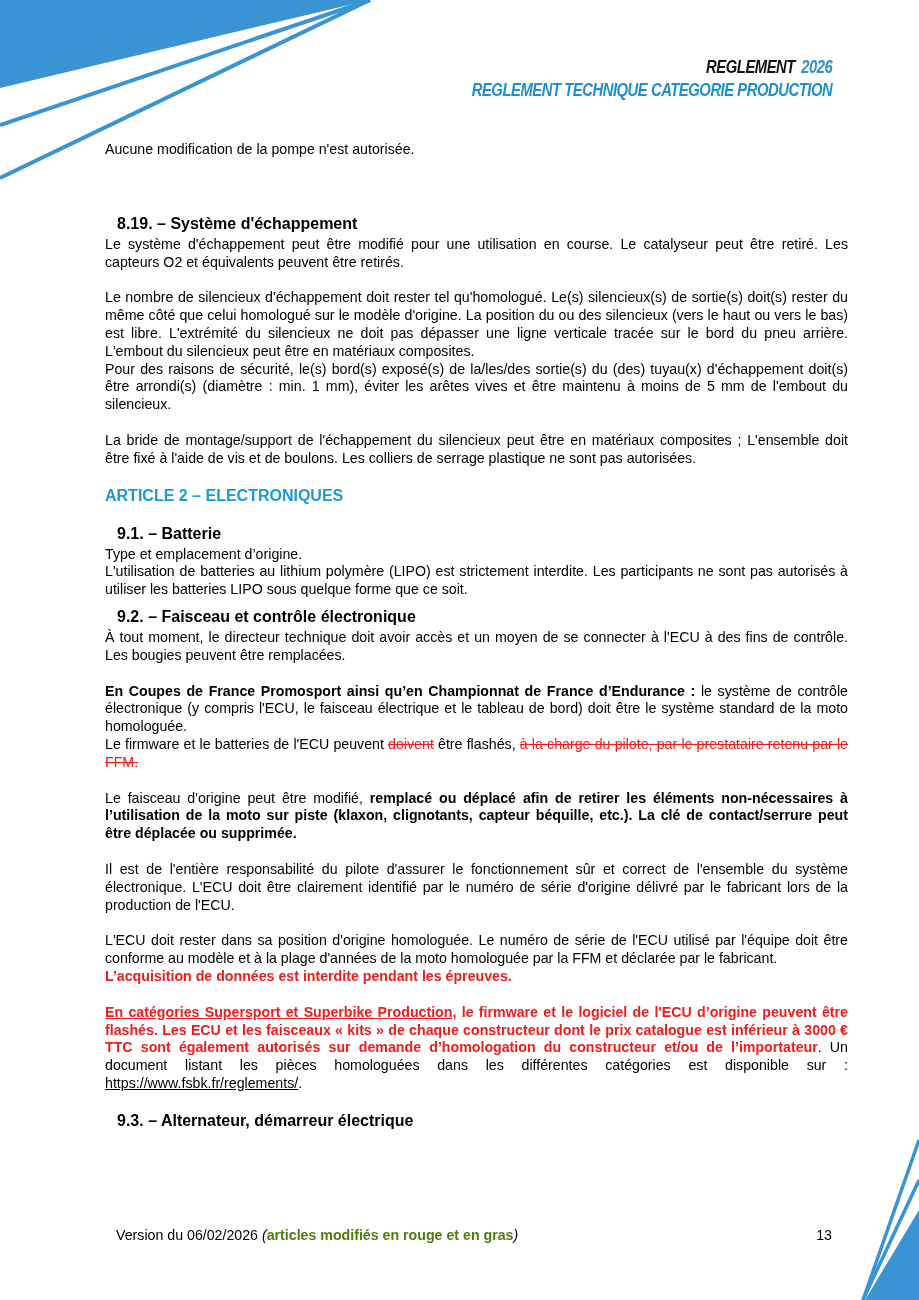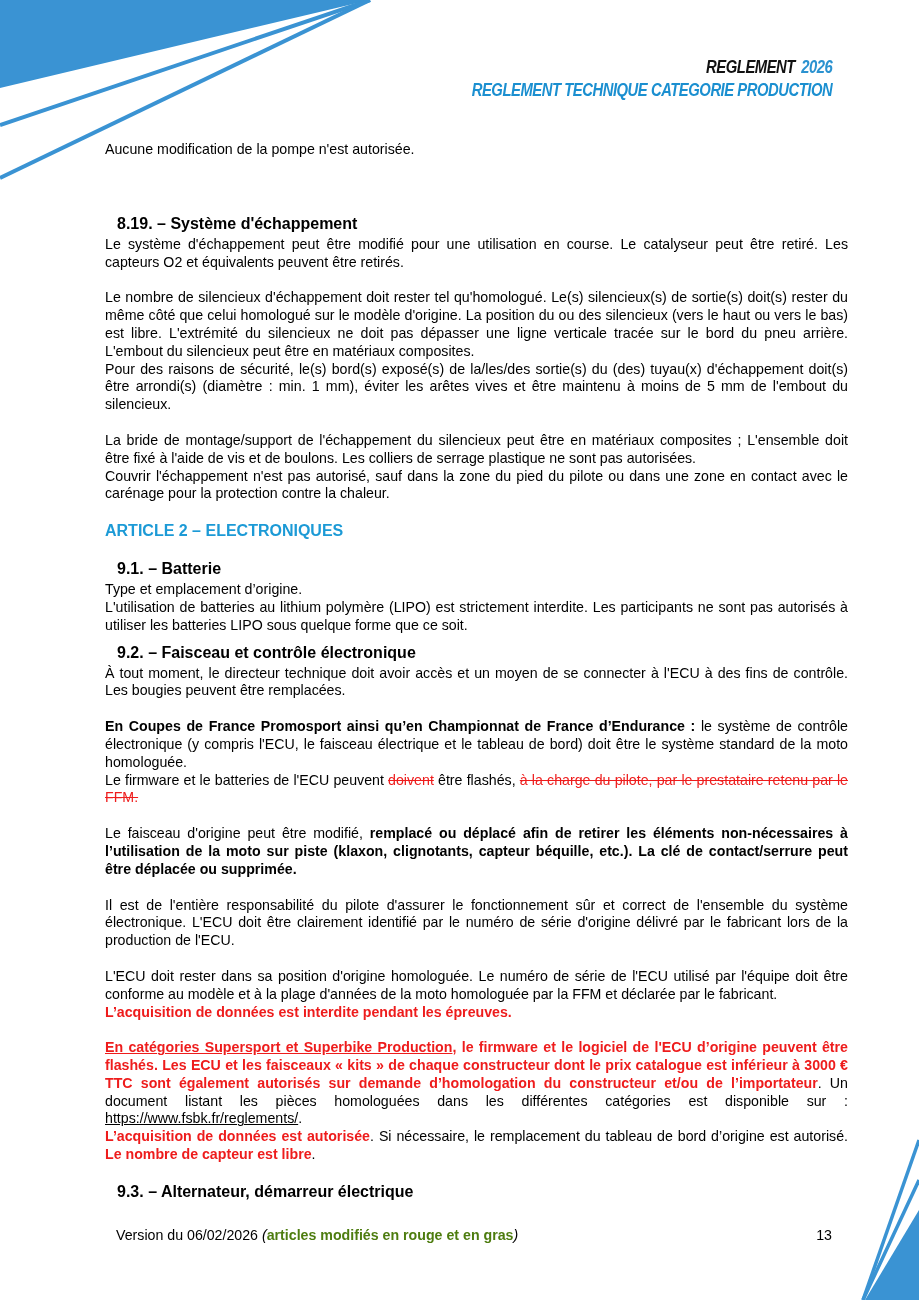--- a/index.html
+++ b/index.html
@@ -56,21 +56,20 @@
   <p>Aucune modification de la pompe n'est autorisée.</p>
   <div style="height:55px"></div>
 
   <h2>8.19. – Système d'échappement</h2>
   <p>Le système d'échappement peut être modifié pour une utilisation en course. Le catalyseur peut être retiré. Les capteurs O2 et équivalents peuvent être retirés.</p>
   <div class="gap"></div>
   <p>Le nombre de silencieux d'échappement doit rester tel qu'homologué. Le(s) silencieux(s) de sortie(s) doit(s) rester du même côté que celui homologué sur le modèle d'origine. La position du ou des silencieux (vers le haut ou vers le bas) est libre. L'extrémité du silencieux ne doit pas dépasser une ligne verticale tracée sur le bord du pneu arrière. L'embout du silencieux peut être en matériaux composites.</p>
   <p>Pour des raisons de sécurité, le(s) bord(s) exposé(s) de la/les/des sortie(s) du (des) tuyau(x) d'échappement doit(s) être arrondi(s) (diamètre : min. 1 mm), éviter les arêtes vives et être maintenu à moins de 5 mm de l'embout du silencieux.</p>
   <div class="gap"></div>
   <p>La bride de montage/support de l'échappement du silencieux peut être en matériaux composites ; L'ensemble doit être fixé à l'aide de vis et de boulons. Les colliers de serrage plastique ne sont pas autorisées.</p>
-  <p>Couvrir l'échappement n'est pas autorisé, sauf dans la zone du pied du pilote ou dans une zone en contact avec le carénage pour la protection contre la chaleur.</p>
   <div class="gap"></div>
 
   <h1 class="article">ARTICLE 2 – ELECTRONIQUES</h1>
   <div class="gap"></div>
 
   <h2>9.1. – Batterie</h2>
   <p>Type et emplacement d’origine.</p>
   <p>L'utilisation de batteries au lithium polymère (LIPO) est strictement interdite. Les participants ne sont pas autorisés à utiliser les batteries LIPO sous quelque forme que ce soit.</p>
   <div class="gap-sm"></div>
 
@@ -81,21 +80,20 @@
   <p><span>Le firmware et le batteries de l'ECU peuvent </span><span class="strike">doivent</span><span> être flashés, </span><span class="strike">à la charge du pilote, par le prestataire retenu par le FFM.</span></p>
   <div class="gap"></div>
   <p><span>Le faisceau d'origine peut être modifié, </span><span class="b">remplacé ou déplacé afin de retirer les éléments non-nécessaires à l’utilisation de la moto sur piste (klaxon, clignotants, capteur béquille, etc.). La clé de contact/serrure peut être déplacée ou supprimée.</span></p>
   <div class="gap"></div>
   <p>Il est de l'entière responsabilité du pilote d'assurer le fonctionnement sûr et correct de l'ensemble du système électronique. L'ECU doit être clairement identifié par le numéro de série d'origine délivré par le fabricant lors de la production de l'ECU.</p>
   <div class="gap"></div>
   <p>L'ECU doit rester dans sa position d'origine homologuée. Le numéro de série de l'ECU utilisé par l'équipe doit être conforme au modèle et à la plage d'années de la moto homologuée par la FFM et déclarée par le fabricant.</p>
   <p class="red b">L’acquisition de données est interdite pendant les épreuves.</p>
   <div class="gap"></div>
   <p><span class="red b u">En catégories Supersport et Superbike Production</span><span class="red b">, le firmware et le logiciel de l'ECU d’origine peuvent être flashés. Les ECU et les faisceaux « kits » de chaque constructeur dont le prix catalogue est inférieur à 3000 € TTC sont également autorisés sur demande d’homologation du constructeur et/ou de l’importateur</span><span>. Un document listant les pièces homologuées dans les différentes catégories est disponible sur : </span><a class="link">https://www.fsbk.fr/reglements/</a><span>.</span></p>
-  <p><span class="red b">L’acquisition de données est autorisée</span><span>. Si nécessaire, le remplacement du tableau de bord d’origine est autorisé. </span><span class="red b">Le nombre de capteur est libre</span><span>.</span></p>
   <div class="gap"></div>
 
   <h2>9.3. – Alternateur, démarreur électrique</h2>
 </div>
 
 <div class="footer">
   <span class="ver"><span>Version du 06/02/2026 </span><span class="paren">(</span><span class="note">articles modifiés en rouge et en gras</span><span class="paren">)</span></span>
   <span class="page">13</span>
 </div>
 

